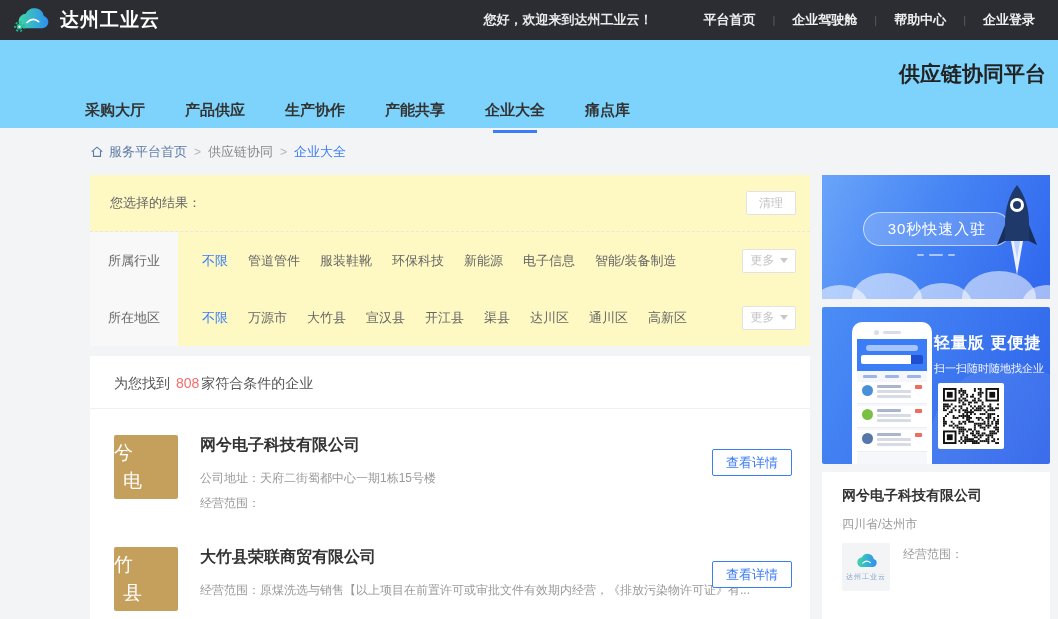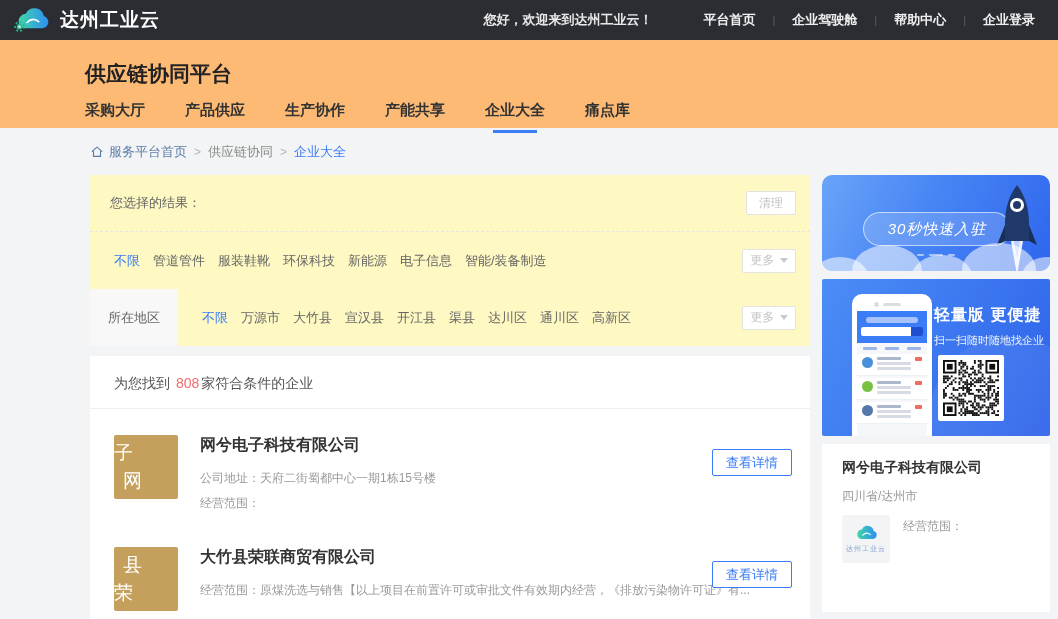--- a/index.html
+++ b/index.html
@@ -10,21 +10,21 @@
   
   .topbar { height:40px; background:#2b2d33; display:flex; align-items:center; padding:0 6px 0 12px; }
   .brand { display:flex; align-items:center; gap:8px; }
   .brand-name { color:#fff; font-size:19px; font-weight:bold; letter-spacing:1px; }
   .topbar-right { margin-left:auto; display:flex; align-items:center; white-space:nowrap; }
   .welcome { color:#e9e9e9; font-size:13px; font-weight:bold; margin-right:34px; }
   .top-link { color:#f0f0f0; font-size:13px; font-weight:bold; padding:0 17px; text-decoration:none; cursor:pointer; }
   .top-sep { color:#5a5d64; font-size:11px; }
 
   
-  .site-header { background:#fdba74; height:88px; padding:20px 4px 0 85px; }
+  .site-header { background:#7dd3fc; height:88px; padding:20px 12px 0 85px;text-align:right; }
   .page-title { font-size:21px; font-weight:bold; color:#222; margin-bottom:13px; }
   .tabs { display:flex; gap:40px; list-style:none; }
   .tab { position:relative; font-size:15px; font-weight:bold; color:#333; padding-bottom:13px; cursor:pointer; }
   .tab.active::after { content:""; position:absolute; left:50%; transform:translateX(-50%); bottom:0; width:44px; height:3px; background:#3b7cf7; }
 
   
   .content { padding-top:15px; }
   .breadcrumb { margin:0 0 14px 90px; display:flex; align-items:center; gap:7px; font-size:13px; height:18px; }
   .bc-home { color:#5b7ba8; display:flex; align-items:center; gap:5px; cursor:pointer; text-decoration:none; }
   .bc-sep { color:#b5b5b5; font-size:12px; }
@@ -34,42 +34,42 @@
   .main-row { display:flex; align-items:flex-start; margin:0 8px 0 90px; gap:12px; }
   .left-col { width:720px; }
 
   
   .filter-panel { background:#fef9c3; }
   .filter-head { display:flex; align-items:center; height:57px; padding:0 14px 0 20px; border-bottom:1px dashed #e6e6e6; }
   .filter-head-label { font-size:13px; color:#666; }
   .btn-clear { margin-left:auto; width:50px; height:24px; background:#fff; border:1px solid #e2e2e2; color:#c3c3c3; font-size:12px; border-radius:2px; cursor:pointer; }
   .filter-row { display:flex; align-items:stretch; height:57px; }
   .filter-row-label { width:88px; background:#f8f8f8; display:flex; align-items:center; justify-content:center; font-size:13px; color:#666; }
-  .filter-options { flex:1; display:flex; align-items:center; gap:13px; padding-left:24px; overflow:hidden; }
+  .filter-options { flex:1; display:flex; align-items:center; gap:20px; padding-left:24px; overflow:hidden; }
   .f-opt { font-size:13px; color:#666; text-decoration:none; cursor:pointer; white-space:nowrap; }
   .f-opt.selected { color:#3b7cf7; }
   .btn-more { align-self:center; margin-right:14px; width:54px; height:24px; background:#fff; border:1px solid #e3e3e3; color:#c3c3c3; font-size:12px; border-radius:2px; cursor:pointer; display:flex; align-items:center; justify-content:center; gap:5px; }
   .caret-down { width:0; height:0; border-left:4px solid transparent; border-right:4px solid transparent; border-top:5px solid #c8c8c8; }
 
   
   .results-panel { background:#fff; margin-top:10px; padding-bottom:40px; }
   .results-head { padding:19px 24px 15px; font-size:14px; color:#555; border-bottom:1px solid #f0f0f0; }
   .count-red { color:#f56c6c; margin:0 2px; }
   .company-card { position:relative; display:flex; gap:22px; padding:26px 24px 2px; }
   .company-logo { width:64px; height:64px; background:#c5a05d; border-radius:2px; color:#fff; display:flex; flex-direction:column; align-items:center; justify-content:center; flex-shrink:0; }
   .company-logo span { font-size:19px; line-height:28px; letter-spacing:9px; text-indent:9px; }
   .company-info { flex:1; min-width:0; }
   .company-name { font-size:16px; font-weight:bold; color:#333; margin-bottom:13px; }
   .company-meta { font-size:12px; color:#999; line-height:1.5; margin-bottom:7px; white-space:nowrap; overflow:hidden; max-width:560px; }
   .btn-detail { position:absolute; right:18px; top:40px; width:80px; height:27px; background:#fff; border:1px solid #3b7cf7; color:#3b7cf7; font-size:13px; border-radius:2px; cursor:pointer; }
 
   
   .sidebar { width:228px; display:flex; flex-direction:column; gap:8px; }
-  .banner1 { position:relative; height:96px; border-radius:10px; overflow:hidden;
-             background:linear-gradient(115deg,#6aa4f9 0%,#4785f4 45%,#2f66ee 100%);font-style:italic; }
+  .banner1 { position:relative; height:124px; border-radius:0; overflow:hidden;
+             background:linear-gradient(115deg,#6aa4f9 0%,#4785f4 45%,#2f66ee 100%); }
   .quick-pill { position:absolute; left:41px; top:37px; width:148px; height:34px; border-radius:18px;
                 background:rgba(255,255,255,.16); border:1px solid rgba(255,255,255,.6);
                 color:#fff; font-size:15px; letter-spacing:1px; display:flex; align-items:center; justify-content:center; cursor:pointer; }
   .pill-dashes { position:absolute; left:50%; transform:translateX(-50%); top:79px; display:flex; gap:5px; }
   .pill-dashes i { display:block; height:2px; background:rgba(255,255,255,.55); border-radius:1px; }
   .pill-dashes i:nth-child(1){width:7px;} .pill-dashes i:nth-child(2){width:14px;} .pill-dashes i:nth-child(3){width:7px;}
   .rocket { position:absolute; right:12px; top:8px; }
   .cloud-bumps { position:absolute; left:-10px; right:-10px; bottom:-26px; height:46px; }
   .cloud-bumps i { position:absolute; bottom:0; background:rgba(255,255,255,.55); border-radius:50%; }
   .cb1{left:0;width:56px;height:40px;} .cb2{left:40px;width:70px;height:52px;} .cb3{left:100px;width:60px;height:42px;}
@@ -176,20 +176,21 @@
 
       <div class="left-col">
 
         <div class="filter-panel">
           <div class="filter-head">
             <span class="filter-head-label">您选择的结果：</span>
             <button class="btn-clear">清理</button>
           </div>
 
           <div class="filter-row">
+            <div class="filter-row-label">所属行业</div>
             <div class="filter-options">
               <a class="f-opt selected">不限</a>
               <a class="f-opt">管道管件</a>
               <a class="f-opt">服装鞋靴</a>
               <a class="f-opt">环保科技</a>
               <a class="f-opt">新能源</a>
               <a class="f-opt">电子信息</a>
               <a class="f-opt">智能/装备制造</a>
 
             </div>
@@ -219,33 +220,34 @@
           </div>
         </div>
 
         <div class="results-panel">
           <div class="results-head">
             <span>为您找到 </span><span class="count-red">808</span><span>家符合条件的企业</span>
           </div>
 
           <div class="company-card">
             <div class="company-logo">
+              <span>网兮</span>
               <span>电子</span>
-              <span>网兮</span>
             </div>
             <div class="company-info">
               <div class="company-name">网兮电子科技有限公司</div>
               <div class="company-meta">公司地址：天府二街蜀都中心一期1栋15号楼</div>
               <div class="company-meta">经营范围：</div>
             </div>
             <button class="btn-detail">查看详情</button>
           </div>
 
           <div class="company-card">
             <div class="company-logo">
+              <span>大竹</span>
               <span>县荣</span>
             </div>
             <div class="company-info">
               <div class="company-name">大竹县荣联商贸有限公司</div>
               <div class="company-meta">经营范围：原煤洗选与销售【以上项目在前置许可或审批文件有效期内经营，《排放污染物许可证》有...</div>
             </div>
             <button class="btn-detail">查看详情</button>
           </div>
         </div>
       </div>

